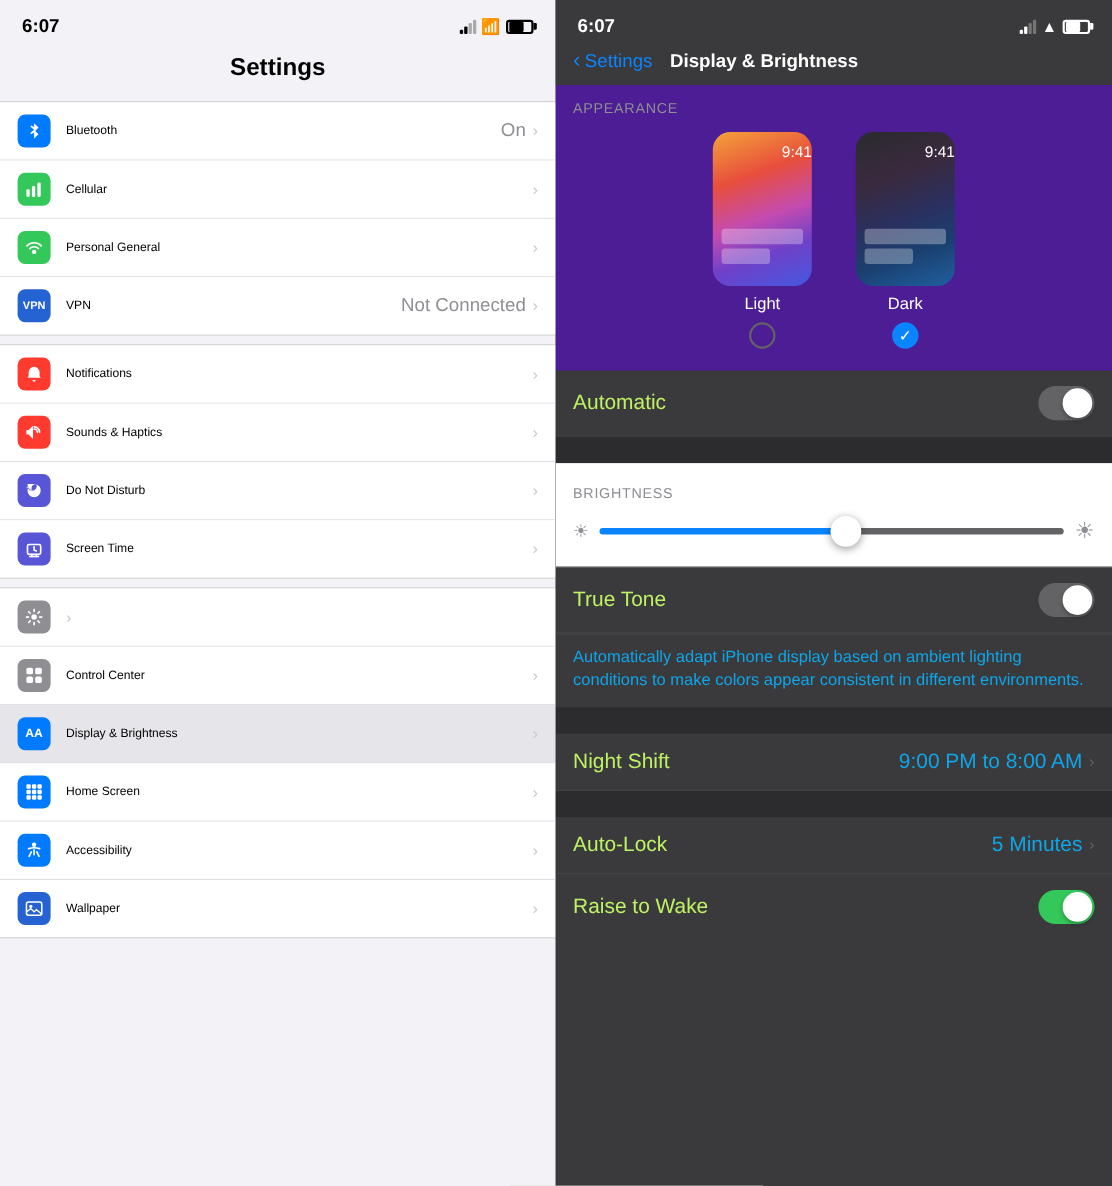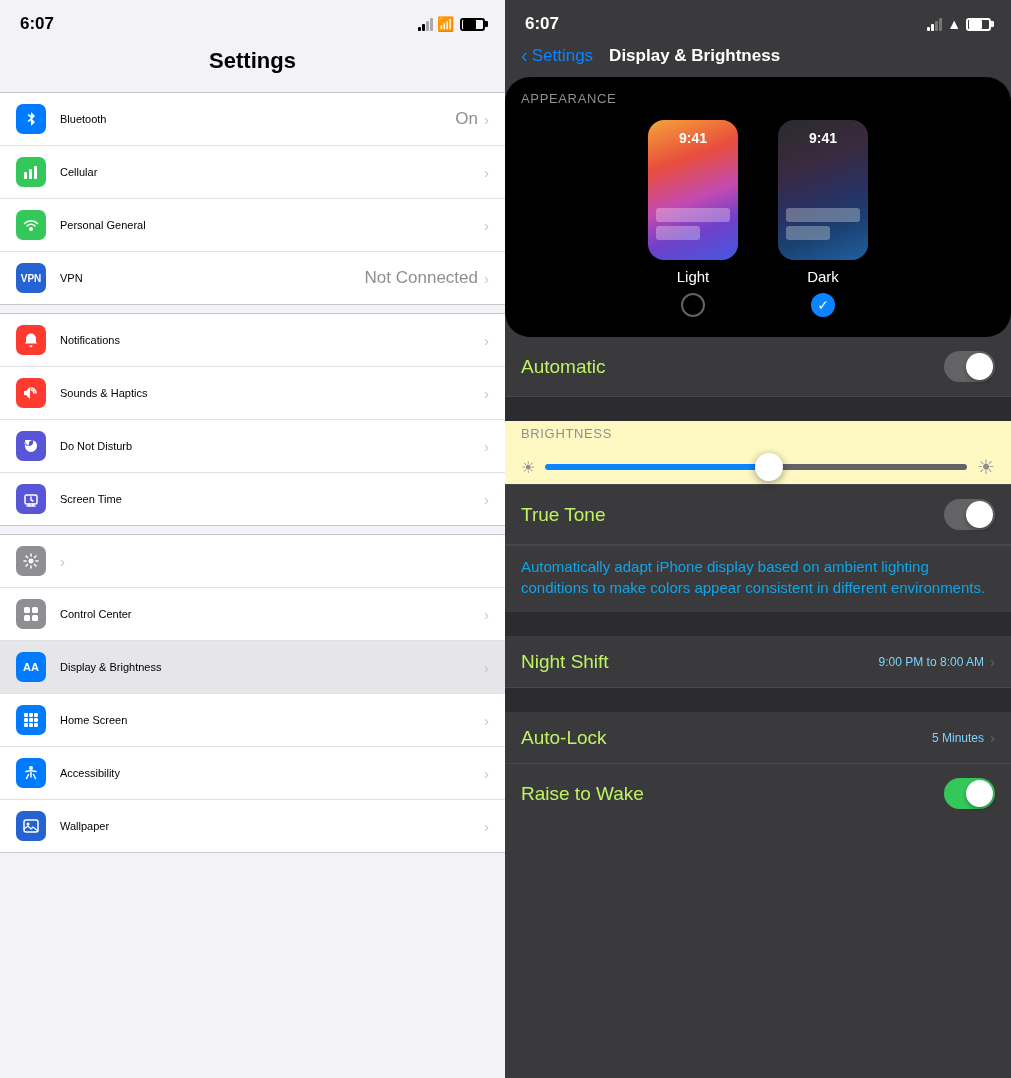--- a/index.html
+++ b/index.html
@@ -204,23 +204,22 @@
       margin-left: 10px;
     }
 
     .right-content {
       flex: 1;
       overflow-y: auto;
     }
 
     
     .appearance-section {
-      background: #000000;
+      background: #4c1d95;
       padding: 14px 16px 20px;
-      border-radius: 25px;
     }
     .section-header {
       font-size: 13px;
       color: #8e8e93;
       letter-spacing: 0.05em;
       text-transform: uppercase;
       margin-bottom: 14px;
     }
     .appearance-options {
       display: flex;
@@ -244,23 +243,23 @@
       background: linear-gradient(160deg, #f4a33a 0%, #e84e3c 30%, #c44bb0 55%, #7040c8 75%, #4558e0 100%);
     }
     .phone-preview-dark {
       background: linear-gradient(160deg, #2a2a2e 0%, #3a2a3e 30%, #2a3060 55%, #1a4070 75%, #2060a0 100%);
     }
     .phone-time {
       position: absolute;
       top: 10px;
       left: 0;
       right: 0;
-      text-align: center;
+      text-align: right;
       font-size: 14px;
-      font-weight: 700;
+      font-weight: 400;
       color: #fff;
     }
     .phone-bars {
       position: absolute;
       bottom: 20px;
       left: 8px;
       right: 8px;
       display: flex;
       flex-direction: column;
       gap: 4px;
@@ -300,22 +299,22 @@
       border-bottom: 0.5px solid #48484a;
       background: #3a3a3c;
       min-height: 52px;
     }
     .right-row-label {
       flex: 1;
       font-size: 19px;
       color: #bef264;
     }
     .right-row-value {
-      font-size: 12px;
-      color: #7dd3fc;
+      font-size: 19px;
+      color: #0ea5e9;
       margin-right: 6px;
     }
 
     
     .toggle {
       width: 51px;
       height: 31px;
       border-radius: 16px;
       position: relative;
       flex-shrink: 0;
@@ -329,22 +328,22 @@
       height: 27px;
       border-radius: 50%;
       background: #fff;
       box-shadow: 0 2px 4px rgba(0,0,0,0.3);
     }
     .toggle-off .toggle-knob { right: 2px; }
     .toggle-on-green .toggle-knob { right: 2px; }
 
     
     .brightness-section {
-      background: #fef9c3;
-      padding: 5px 16px;
+      background: #ffffff;
+      padding: 20px 16px;
       border-bottom: 0.5px solid #48484a;
     }
     .brightness-header {
       font-size: 13px;
       color: #8e8e93;
       letter-spacing: 0.05em;
       text-transform: uppercase;
       margin-bottom: 14px;
     }
     .brightness-slider-row {

